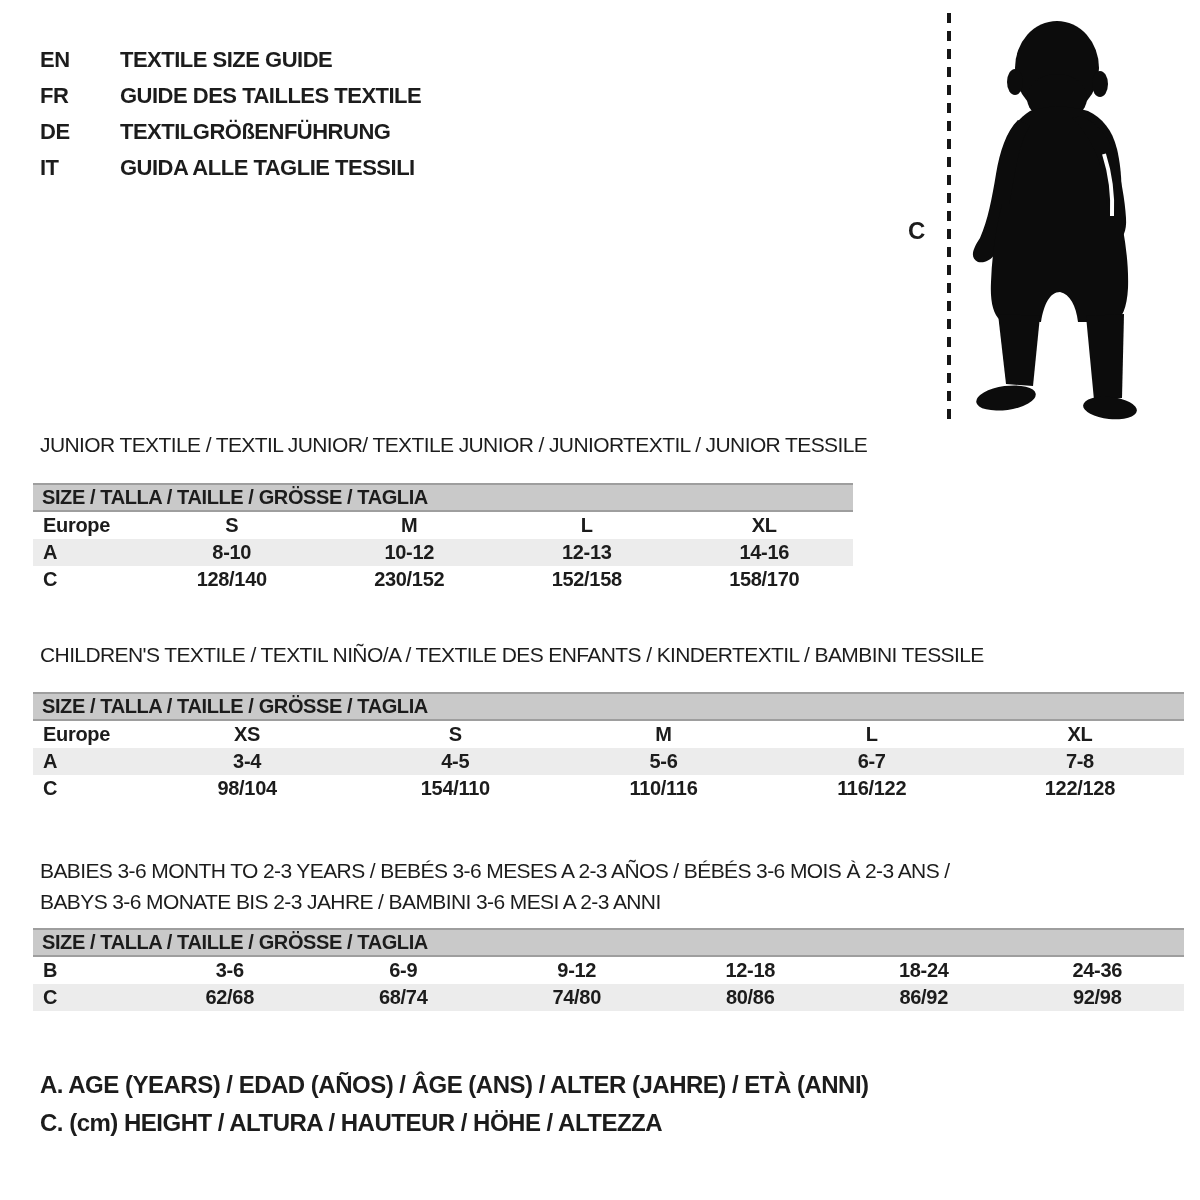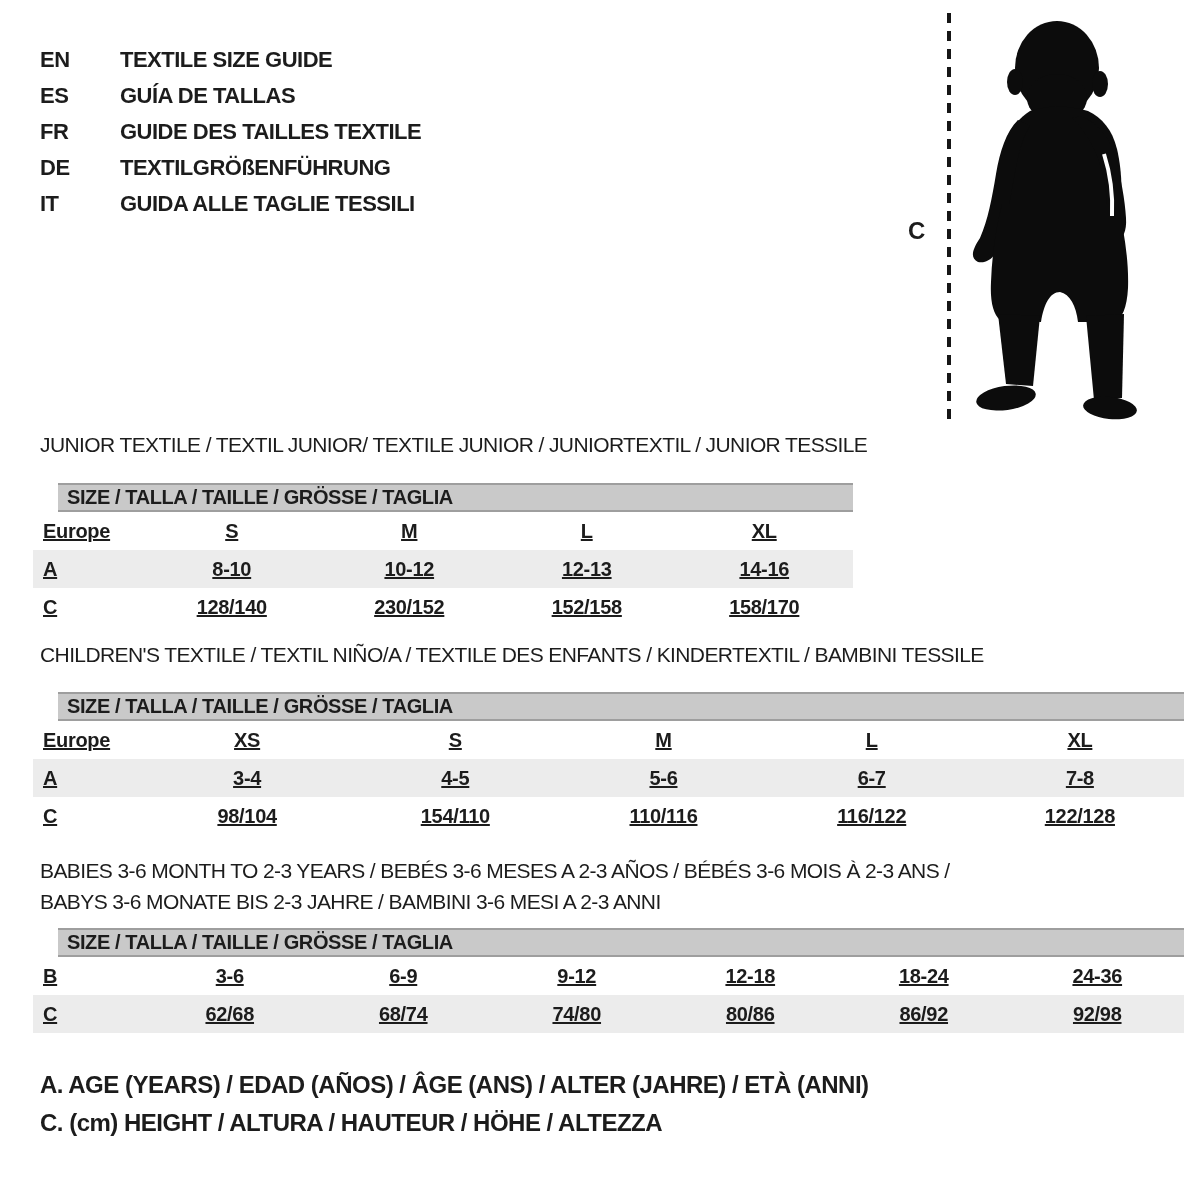--- a/index.html
+++ b/index.html
@@ -19,42 +19,38 @@
     background:repeating-linear-gradient(to bottom,#161616 0 10px,transparent 10px 18px);}
   .measure-c{left:908px;top:217px;font-size:24px;font-weight:bold;}
   .silhouette{left:960px;top:16px;}
   
   .tsection{left:33px;}
   .t-title{font-size:21px;font-weight:normal;letter-spacing:-0.6px;line-height:24px;white-space:nowrap;padding-left:7px;}
   .t-title.two{line-height:31px;}
   .band{
     background:#c9c9c9;border-top:2px solid #9e9e9e;border-bottom:2px solid #9e9e9e;
     height:25px;line-height:25px;font-size:20px;font-weight:bold;letter-spacing:-0.4px;
-    padding-left:9px;box-sizing:content-box;margin-left:25px;
+    padding-left:9px;box-sizing:content-box;
   }
-  .trow{display:grid;grid-template-columns:110px repeat(var(--cols),1fr);height:38px;align-items:center;text-decoration:underline;}
+  .trow{display:grid;grid-template-columns:110px repeat(var(--cols),1fr);height:27px;align-items:center;}
   .trow.shaded{background:#ececec;}
   .cell{font-size:20px;font-weight:bold;letter-spacing:-0.3px;}
   .cell.label{padding-left:10px;text-align:left;}
   .cell.val{text-align:center;}
   
   .legend{left:40px;top:1066px;}
   .legend-line{font-size:24px;font-weight:bold;letter-spacing:-0.5px;line-height:38px;white-space:nowrap;}
 </style>
 </head>
 <body>
 
 <div class="abs langs">
   <div class="lang-row">
     <span class="lang-code">EN</span>
     <span class="lang-label">TEXTILE SIZE GUIDE</span>
-  </div>
-  <div class="lang-row">
-    <span class="lang-code">ES</span>
-    <span class="lang-label">GUÍA DE TALLAS</span>
   </div>
   <div class="lang-row">
     <span class="lang-code">FR</span>
     <span class="lang-label">GUIDE DES TAILLES TEXTILE</span>
   </div>
   <div class="lang-row">
     <span class="lang-code">DE</span>
     <span class="lang-label">TEXTILGRÖßENFÜHRUNG</span>
   </div>
   <div class="lang-row">

